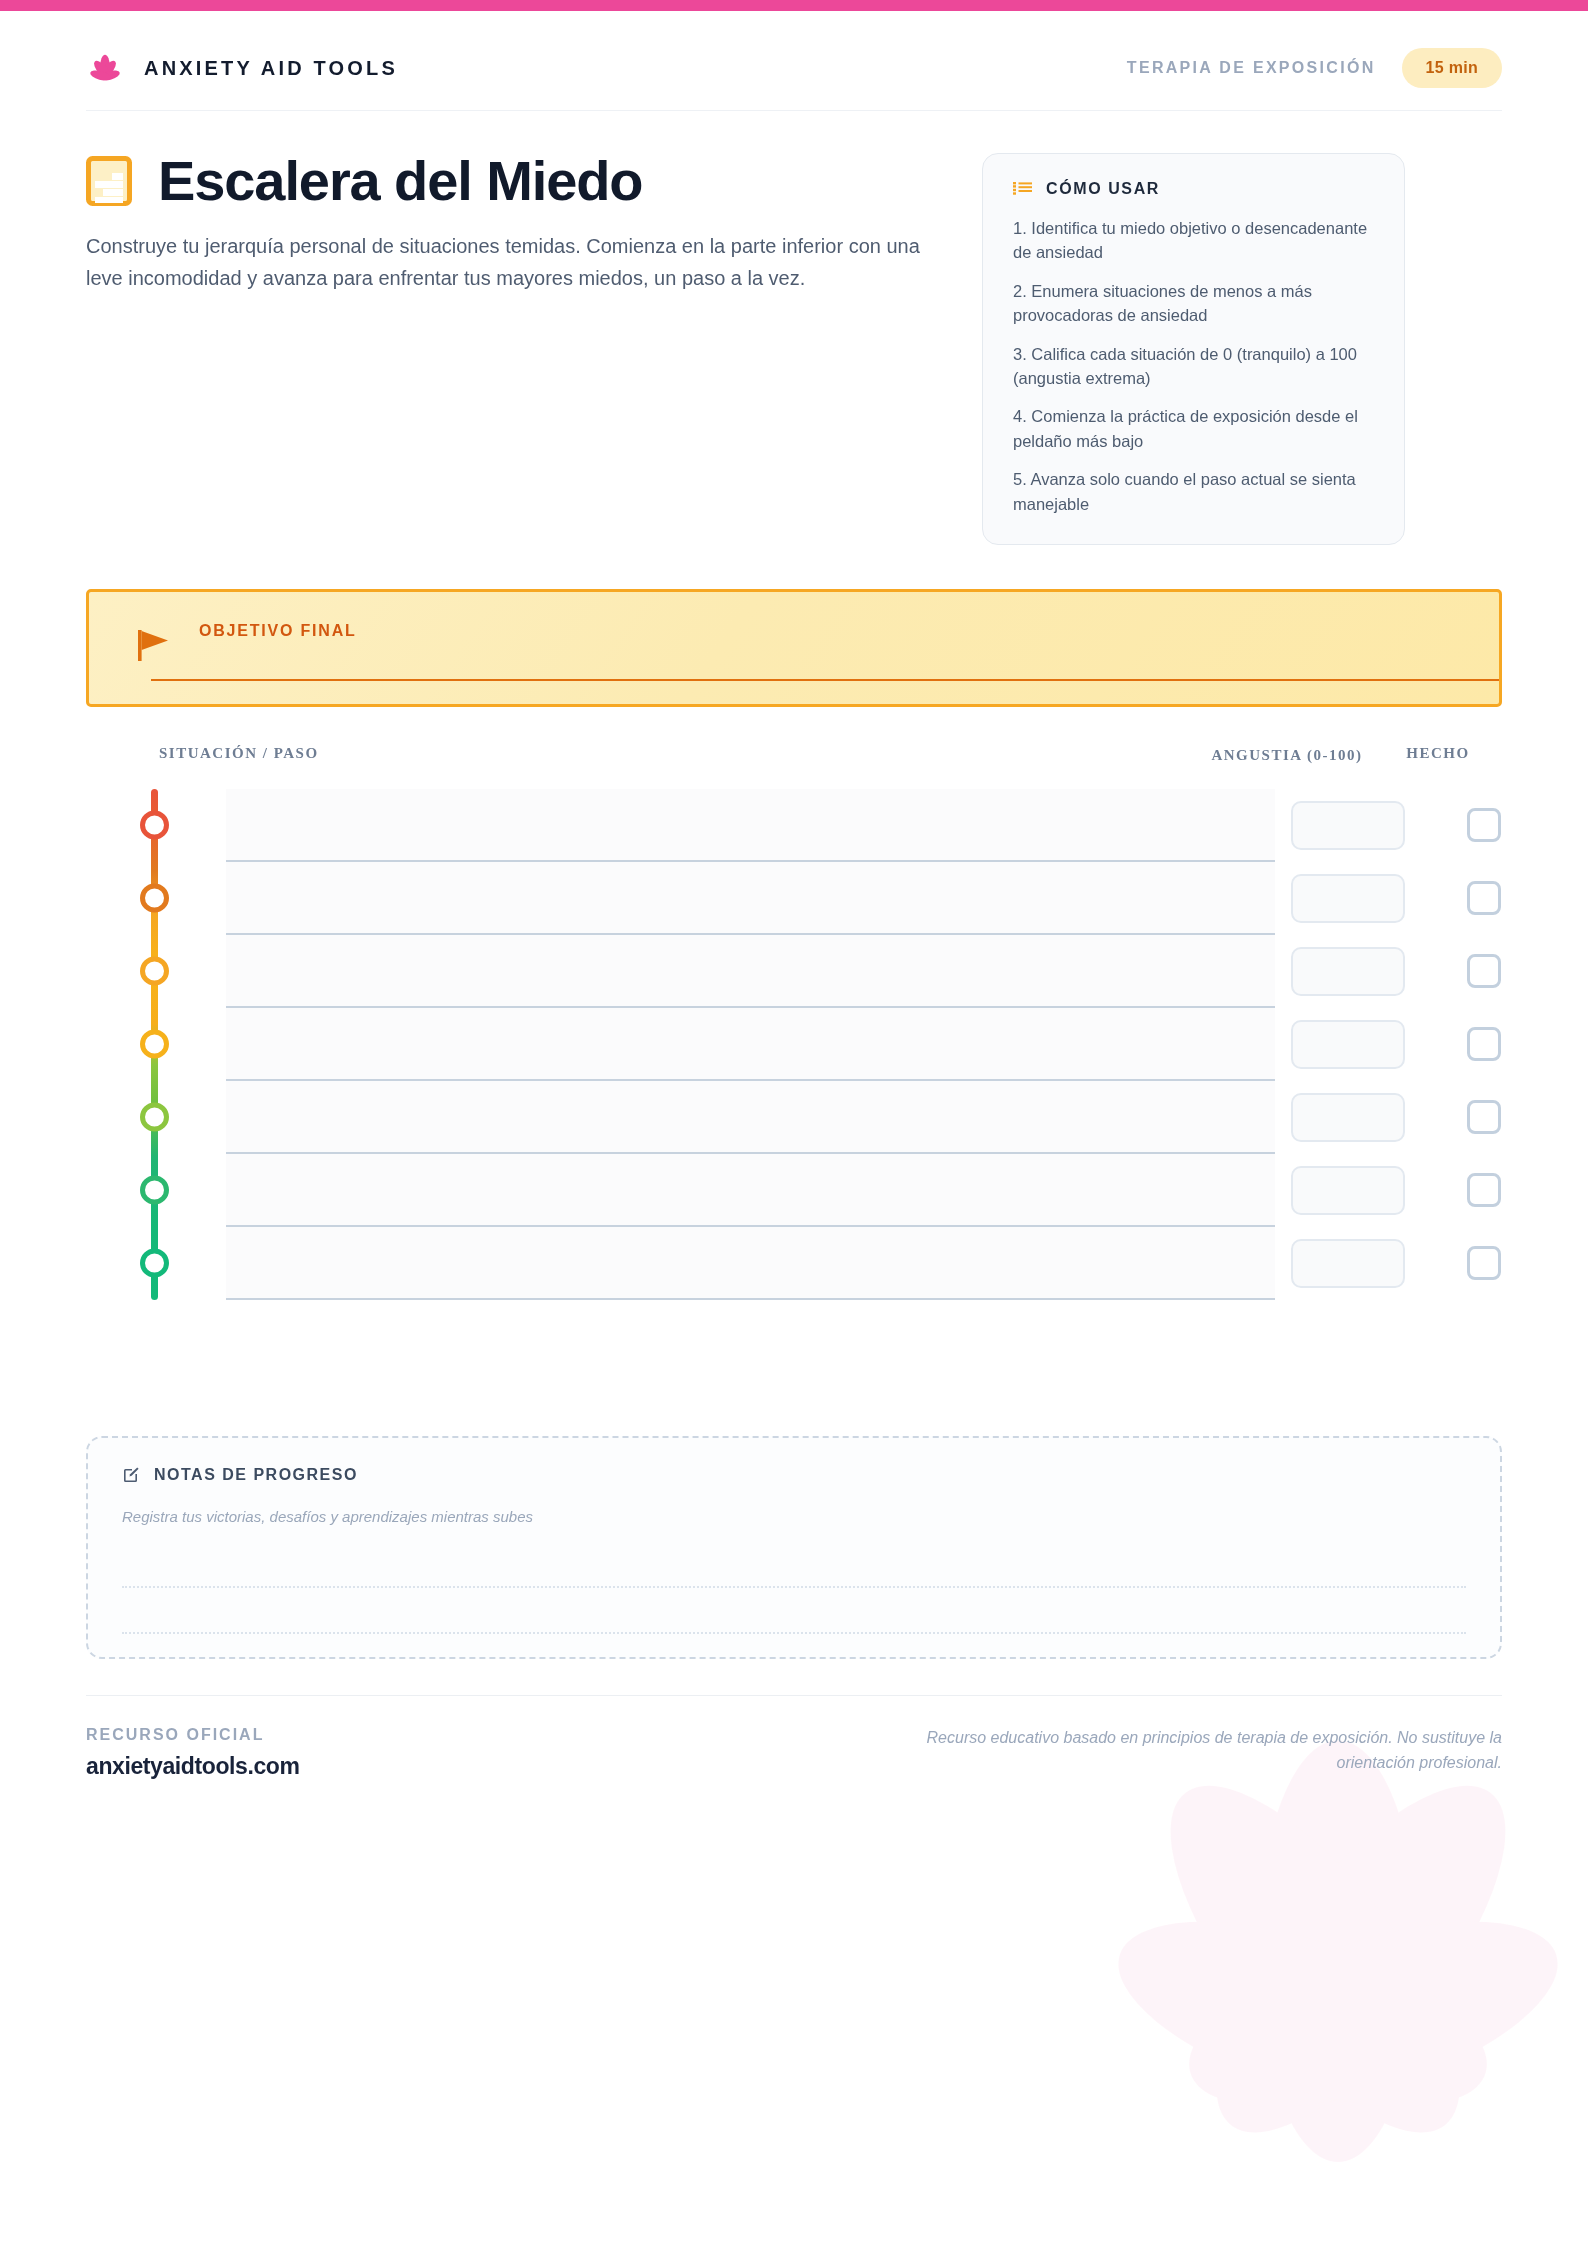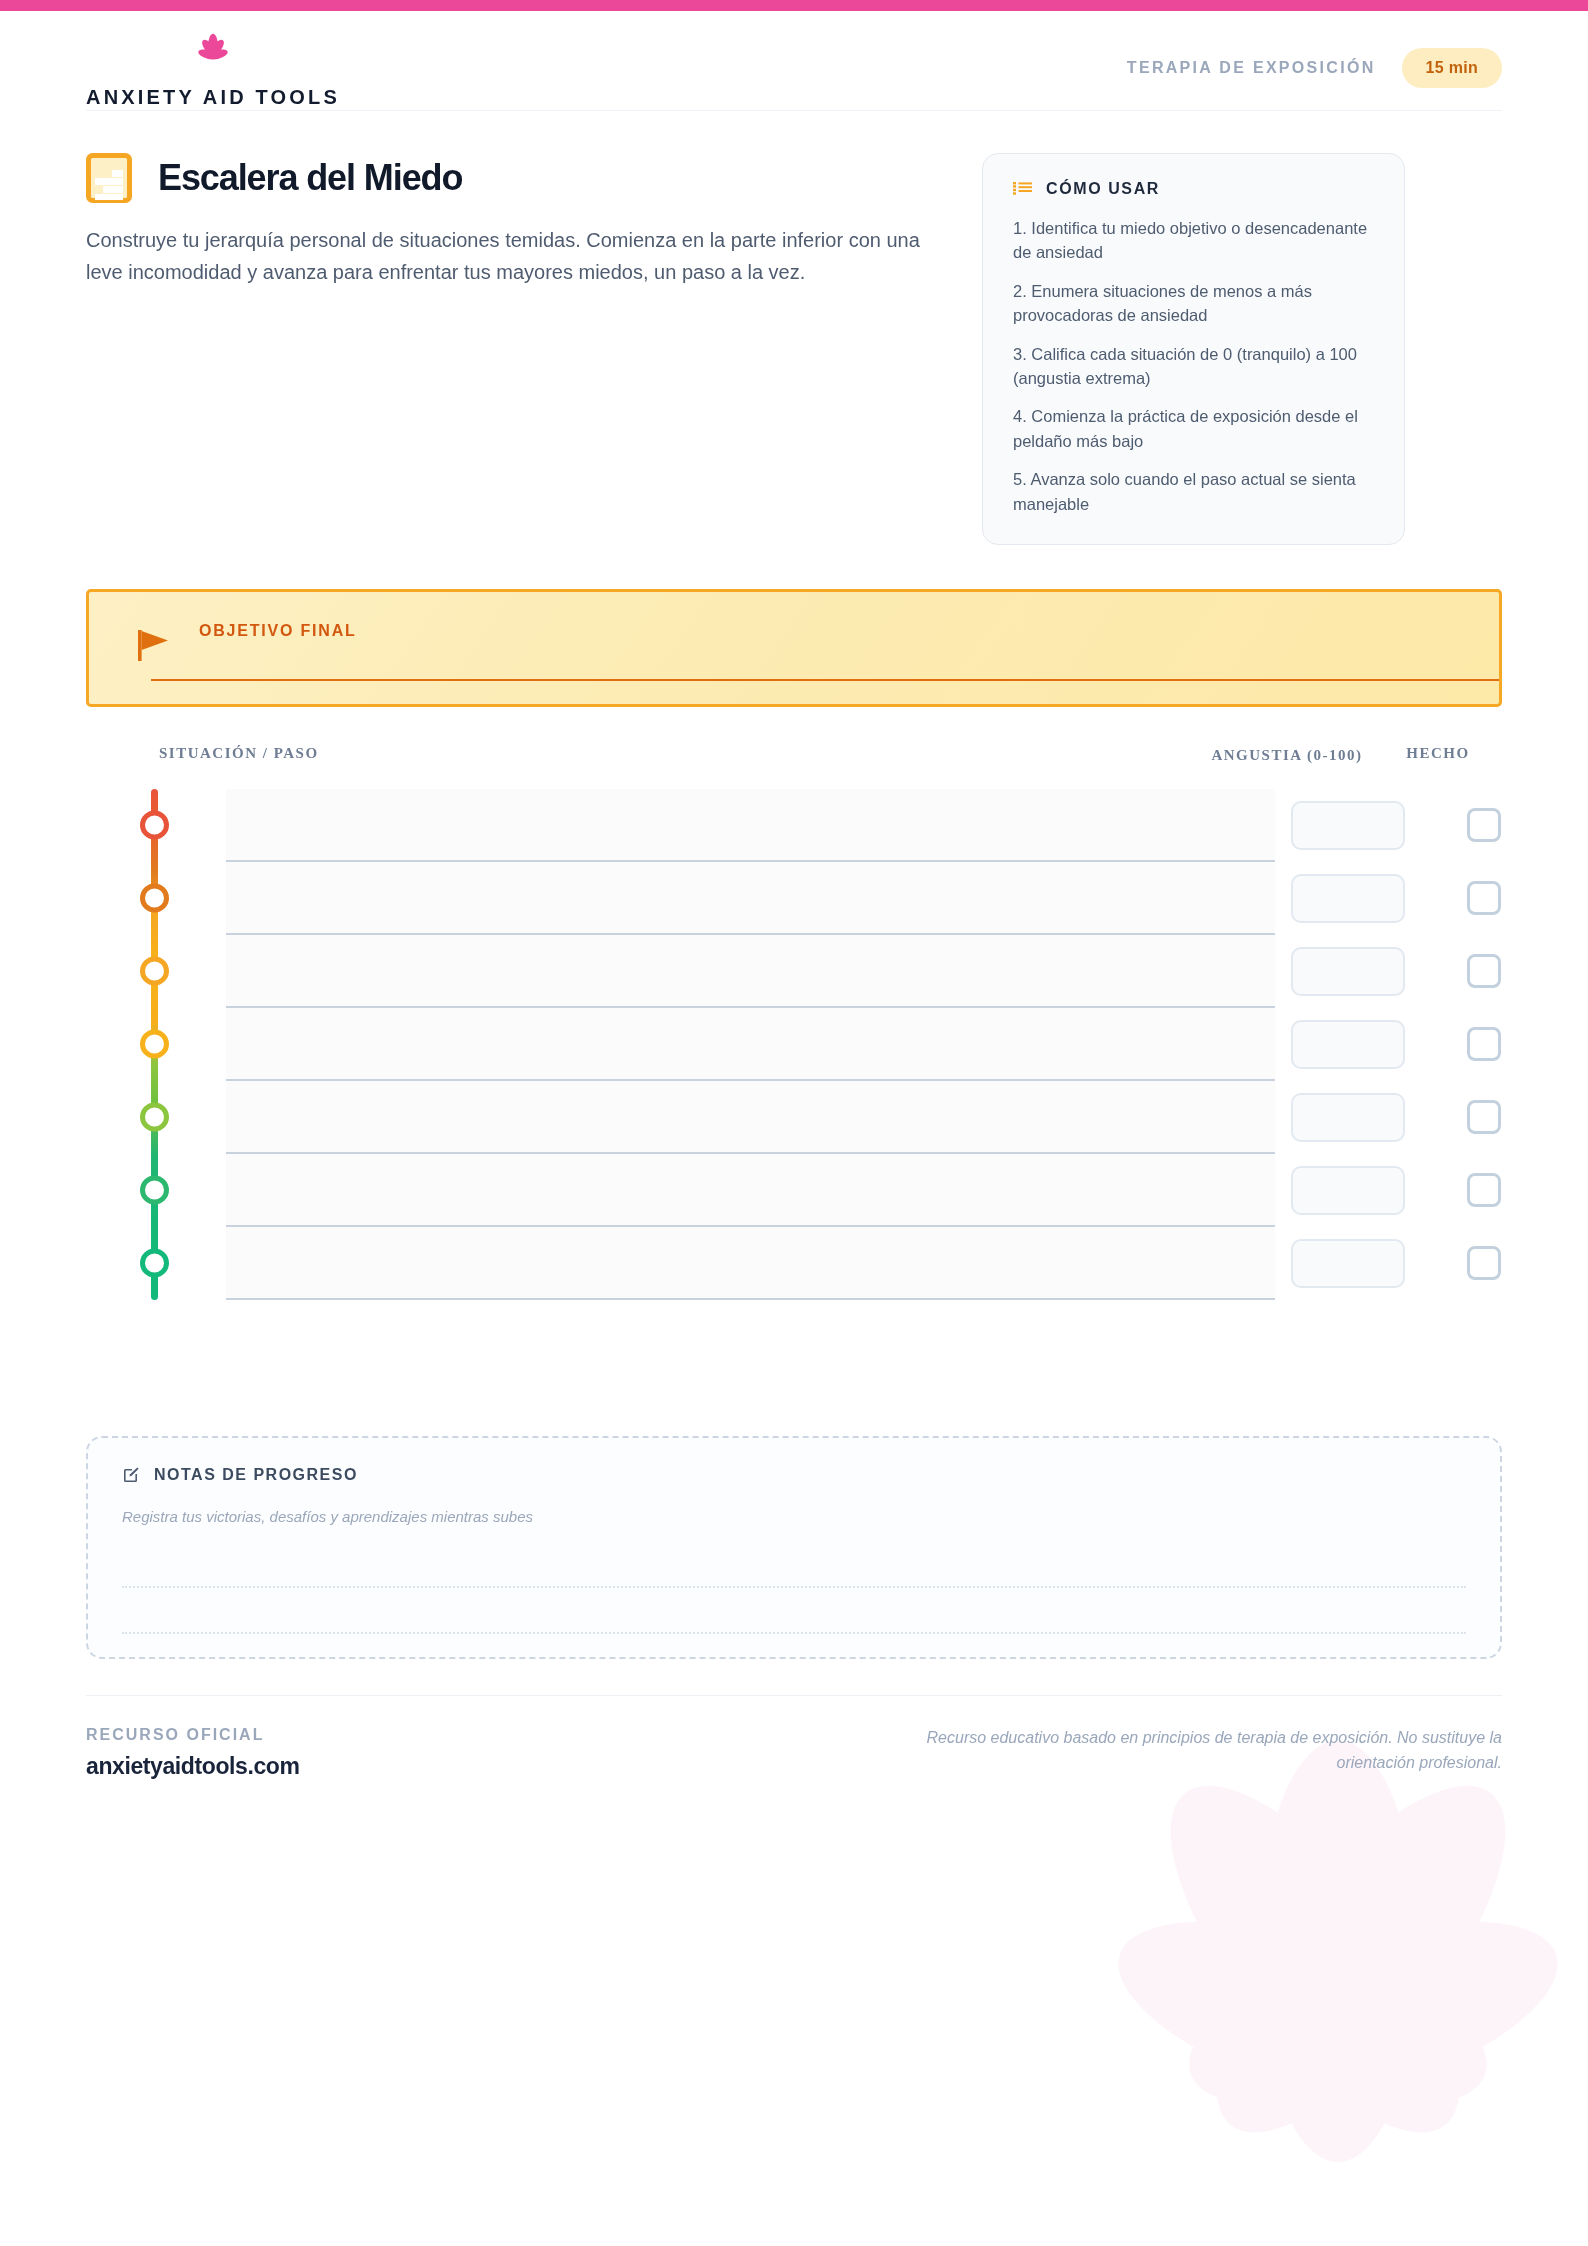--- a/index.html
+++ b/index.html
@@ -35,21 +35,21 @@
   }
 
   
   .brand-row {
     display: flex;
     align-items: center;
     justify-content: space-between;
     height: 94px;
     padding-top: 42px;
   }
-  .brand-left { display: flex; align-items: center; gap: 20px; flex-direction: column; }
+  .brand-left { display: flex; align-items: center; gap: 20px; }
   .lotus-icon { width: 38px; height: 38px; display: block; }
   .brand-name {
     font-size: 20px;
     font-weight: 800;
     letter-spacing: 3.2px;
     color: #131c2e;
   }
   .brand-right { display: flex; align-items: center; gap: 26px; }
   .kicker {
     font-size: 16px;
@@ -77,21 +77,21 @@
   .intro-wrap {
     display: flex;
     gap: 40px;
     padding-top: 42px;
     align-items: flex-start;
   }
   .intro-left { width: 856px; }
   .title-row { display: flex; align-items: center; gap: 26px; }
   .stairs-icon { width: 46px; height: 50px; flex: none; }
   .page-title {
-    font-size: 36px;
+    font-size: 56px;
     font-weight: 800;
     color: #111a2b;
     letter-spacing: -1.1px;
     line-height: 1;
   }
   .lede {
     margin-top: 22px;
     font-size: 20px;
     line-height: 1.58;
     color: #4f5c70;

